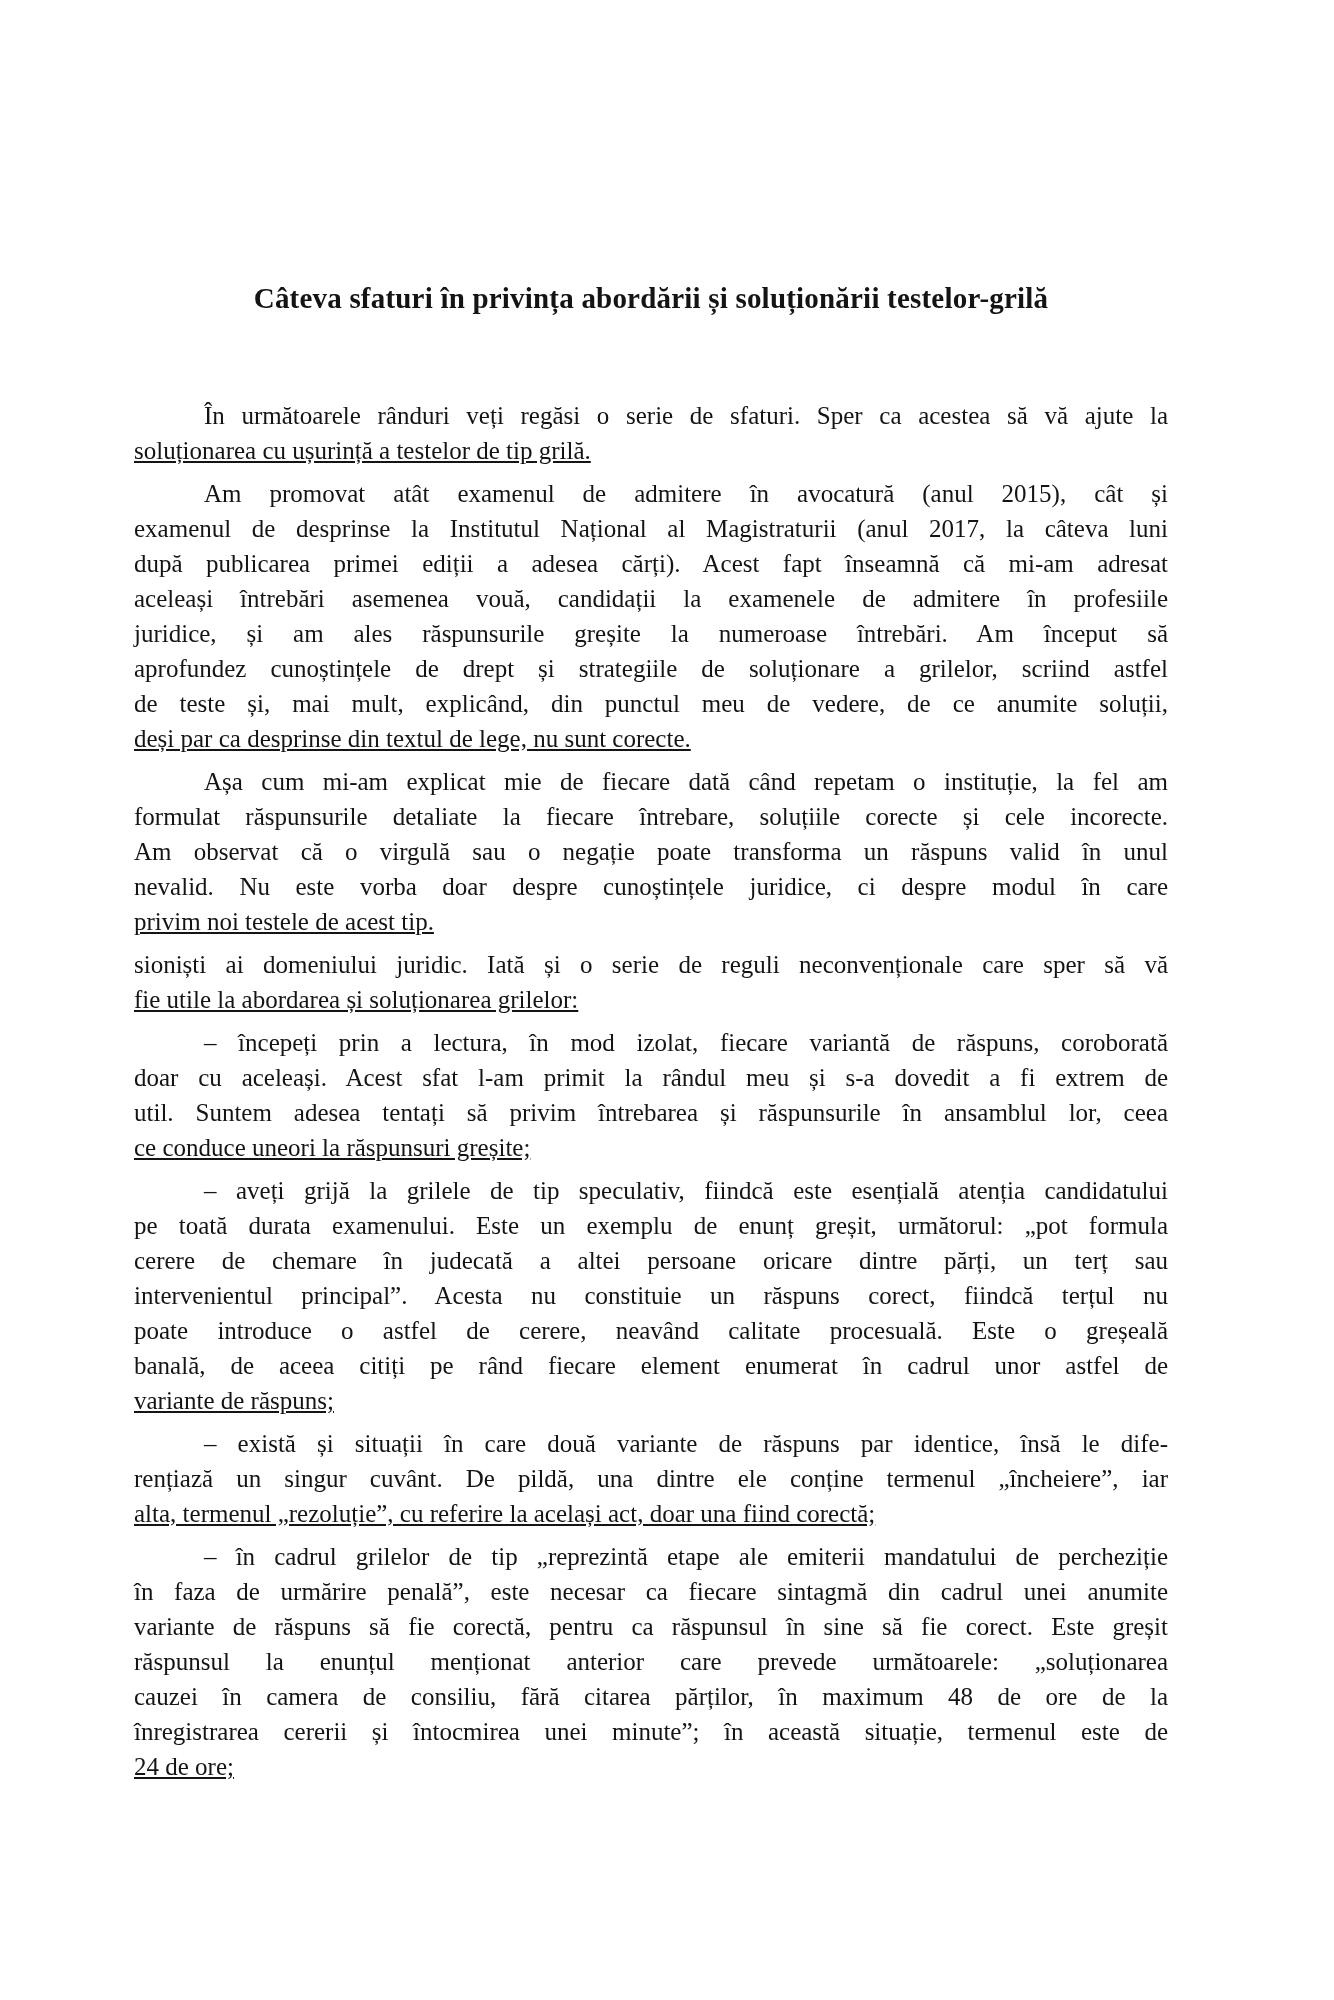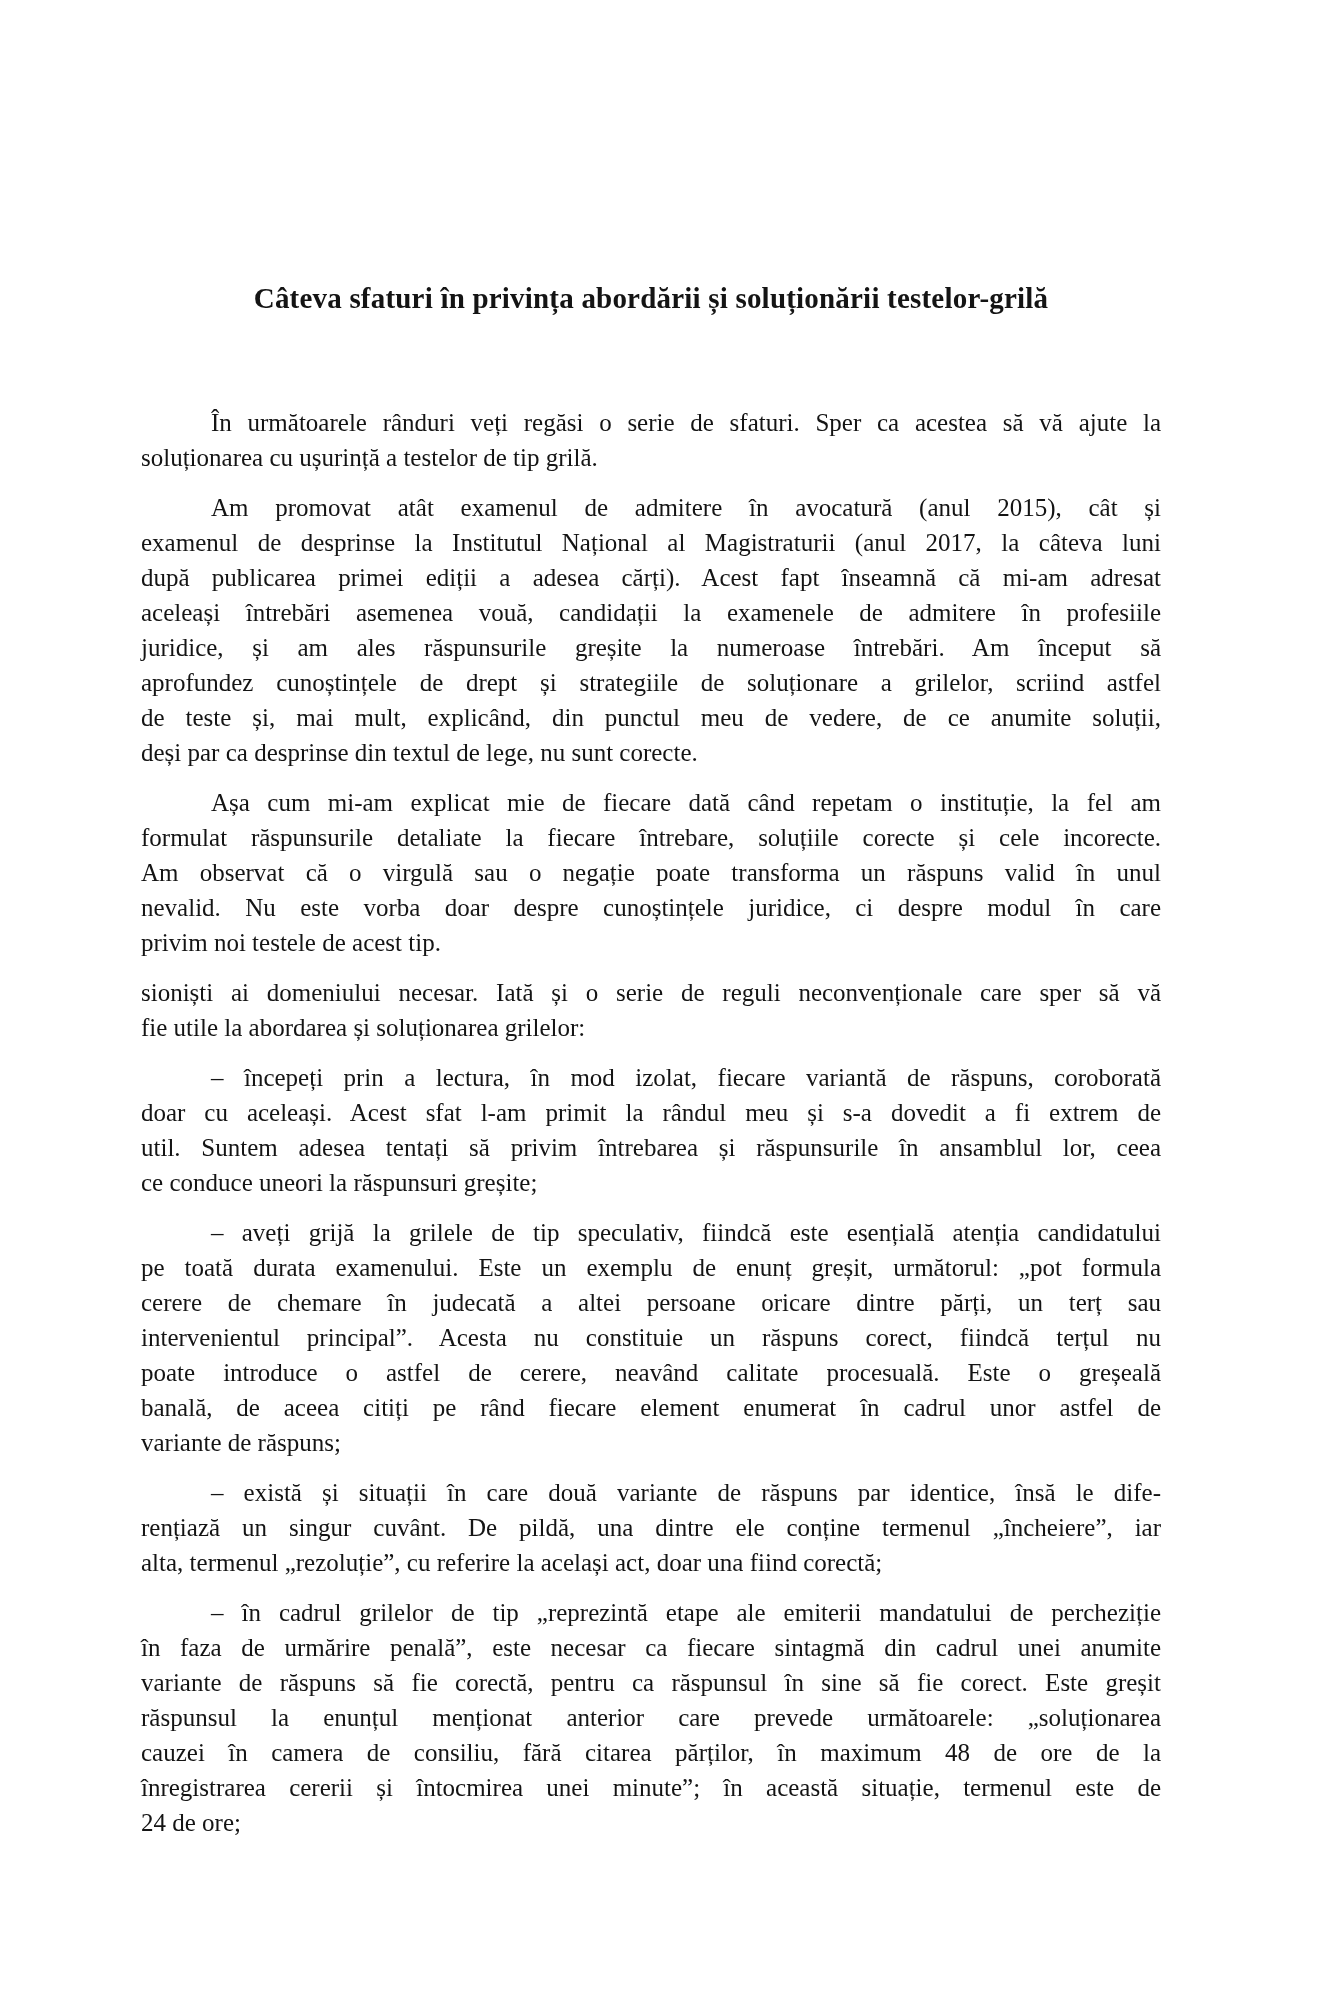--- a/index.html
+++ b/index.html
@@ -29,36 +29,37 @@
     letter-spacing: 0.2px;
   }
   .body-text {
     position: absolute;
     top: 390px;
     left: 126px;
     width: 1050px;
     font-size: 25px;
   }
   .paragraph {
-    margin: 15px;
+    margin: 8px;
     padding: 0;
   }
   .line {
     height: 35px;
     line-height: 35px;
     text-align: justify;
     text-align-last: justify;
     -moz-text-align-last: justify;
     white-space: normal;
   }
   .line.first {
     text-indent: 70px;
   }
   .line.last {
     text-align-last: left;
+    text-decoration: underline;
     -moz-text-align-last: left;
   }
 </style>
 </head>
 <body>
 
 <div class="page">
   <h1 class="title">Câteva sfaturi în privința abordării și soluționării testelor-grilă</h1>
   <div class="body-text" id="paragraphs-container">
       <div class="paragraph">
@@ -76,21 +77,21 @@
         <div class="line last">deși par ca desprinse din textul de lege, nu sunt corecte.</div>
       </div>
       <div class="paragraph">
         <div class="line first">Așa cum mi-am explicat mie de fiecare dată când repetam o instituție, la fel am</div>
         <div class="line">formulat răspunsurile detaliate la fiecare întrebare, soluțiile corecte și cele incorecte.</div>
         <div class="line">Am observat că o virgulă sau o negație poate transforma un răspuns valid în unul</div>
         <div class="line">nevalid. Nu este vorba doar despre cunoștințele juridice, ci despre modul în care</div>
         <div class="line last">privim noi testele de acest tip.</div>
       </div>
       <div class="paragraph">
-        <div class="line">sioniști ai domeniului necesar. Iată și o serie de reguli neconvenționale care sper să vă</div>
+        <div class="line">sioniști ai domeniului juridic. Iată și o serie de reguli neconvenționale care sper să vă</div>
         <div class="line last">fie utile la abordarea și soluționarea grilelor:</div>
       </div>
       <div class="paragraph">
         <div class="line first">– începeți prin a lectura, în mod izolat, fiecare variantă de răspuns, coroborată</div>
         <div class="line">doar cu aceleași. Acest sfat l-am primit la rândul meu și s-a dovedit a fi extrem de</div>
         <div class="line">util. Suntem adesea tentați să privim întrebarea și răspunsurile în ansamblul lor, ceea</div>
         <div class="line last">ce conduce uneori la răspunsuri greșite;</div>
       </div>
       <div class="paragraph">
         <div class="line first">– aveți grijă la grilele de tip speculativ, fiindcă este esențială atenția candidatului</div>

